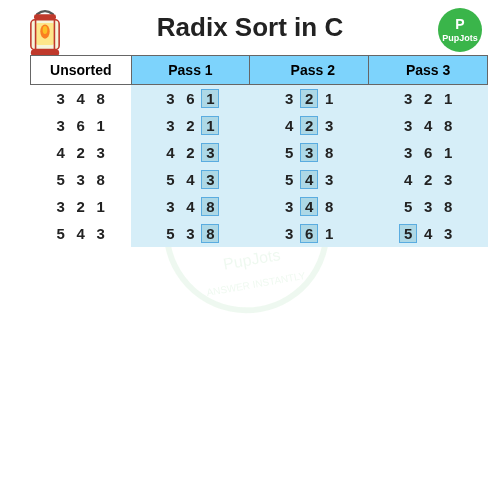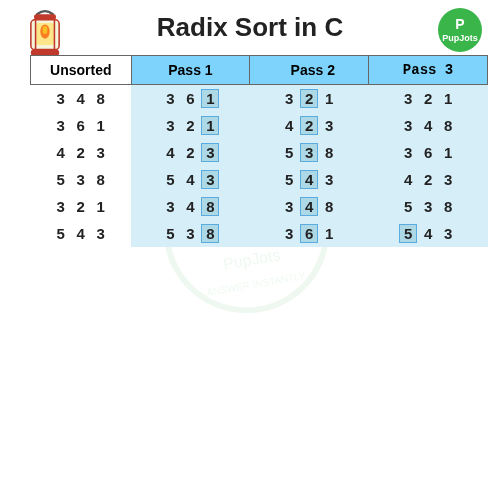--- a/index.html
+++ b/index.html
@@ -96,21 +96,21 @@
       text-align: center;
       font-size: 15px;
       font-weight: bold;
       color: #222;
       position: relative;
     }
 
     .col-unsorted { width: 22%; }
     .col-pass1    { width: 26%; }
     .col-pass2    { width: 26%; padding-left: 15px; }
-    .col-pass3    { width: 26%; font-family: Liberation Mono, monospace; }
+    .col-pass3    { width: 26%; }
 
     
     .digit-group {
       display: inline-flex;
       gap: 2px;
       align-items: center;
       justify-content: center;
     }
 
     .digit {

